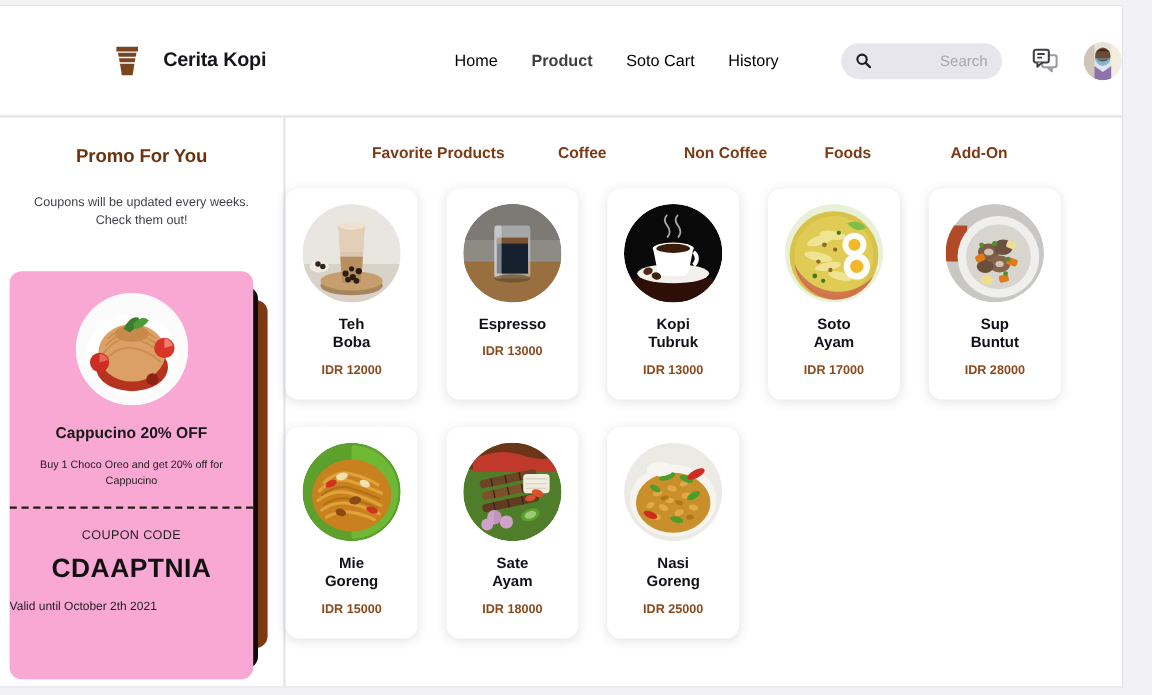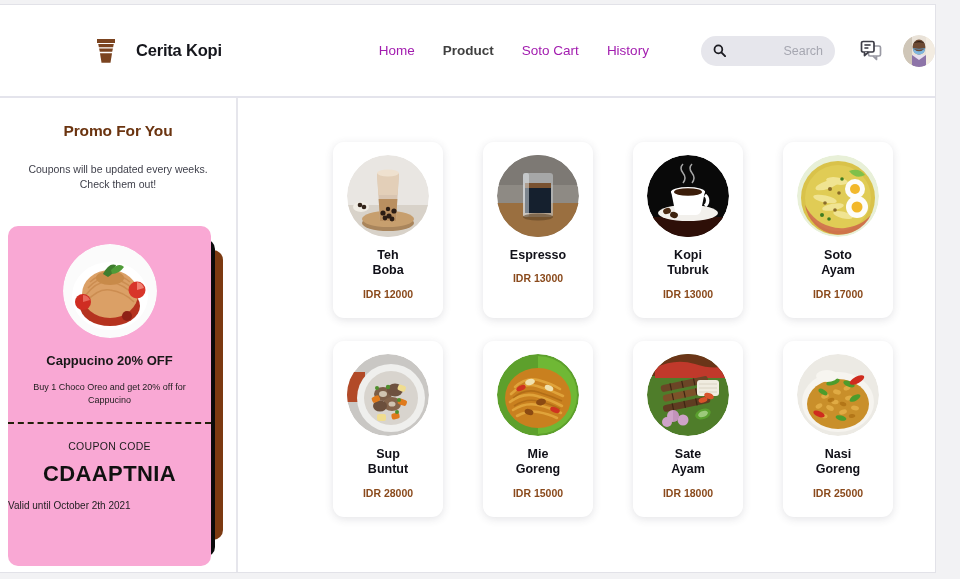--- a/index.html
+++ b/index.html
@@ -50,21 +50,21 @@
   }
 
   .nav {
     display: flex;
     align-items: center;
     gap: 28px;
     margin-left: 157px;
   }
   .nav-link {
     font-size: 13.5px;
-    color: #a21caf;
+    color: #000000;
     white-space: nowrap;
     cursor: pointer;
   }
   .nav-link.active {
     color: #404040;
     font-weight: bold;
   }
 
   .search-wrap {
     position: relative;
@@ -243,24 +243,23 @@
     white-space: nowrap;
     cursor: pointer;
   }
   .cat-tab:nth-child(1) { width: 155px; }
   .cat-tab:nth-child(2) { width: 105px; }
   .cat-tab:nth-child(3) { width: 117px; }
   .cat-tab:nth-child(4) { width: 105px; }
 
   .product-grid {
     margin-top: 22px;
-    padding-left: 95px;
     display: flex;
     flex-wrap: wrap;
-    gap: 23px 40px;
+    gap: 23px 24px;
     width: 660px;
   }
 
   .card {
     width: 110px;
     height: 176px;
     background: #ffffff;
     border-radius: 11px;
     box-shadow: 0 2px 9px rgba(60,60,80,0.14);
     display: flex;
@@ -408,20 +407,27 @@
           <div class="coupon-dash"></div>
           <div class="coupon-code-label">COUPON CODE</div>
           <div class="coupon-code">CDAAPTNIA</div>
           <div class="coupon-valid">Valid until October 2th 2021</div>
         </div>
       </div>
     </aside>
 
     <section class="main">
 
+      <div class="cat-tabs">
+        <span class="cat-tab">Favorite Products</span>
+        <span class="cat-tab">Coffee</span>
+        <span class="cat-tab">Non Coffee</span>
+        <span class="cat-tab">Foods</span>
+        <span class="cat-tab">Add-On</span>
+      </div>
 
       <div class="product-grid">
 
         <div class="card">
           <span class="card-photo">
             <svg viewBox="0 0 82 82" width="82" height="82">
               <circle cx="41" cy="41" r="41" fill="#e9e6e2"></circle>
               <rect x="0" y="50" width="82" height="32" fill="#d8d2c9"></rect>
               <ellipse cx="41" cy="68" rx="26" ry="8" fill="#a9855c"></ellipse>
               <ellipse cx="41" cy="64" rx="26" ry="8" fill="#c79f6e"></ellipse>

